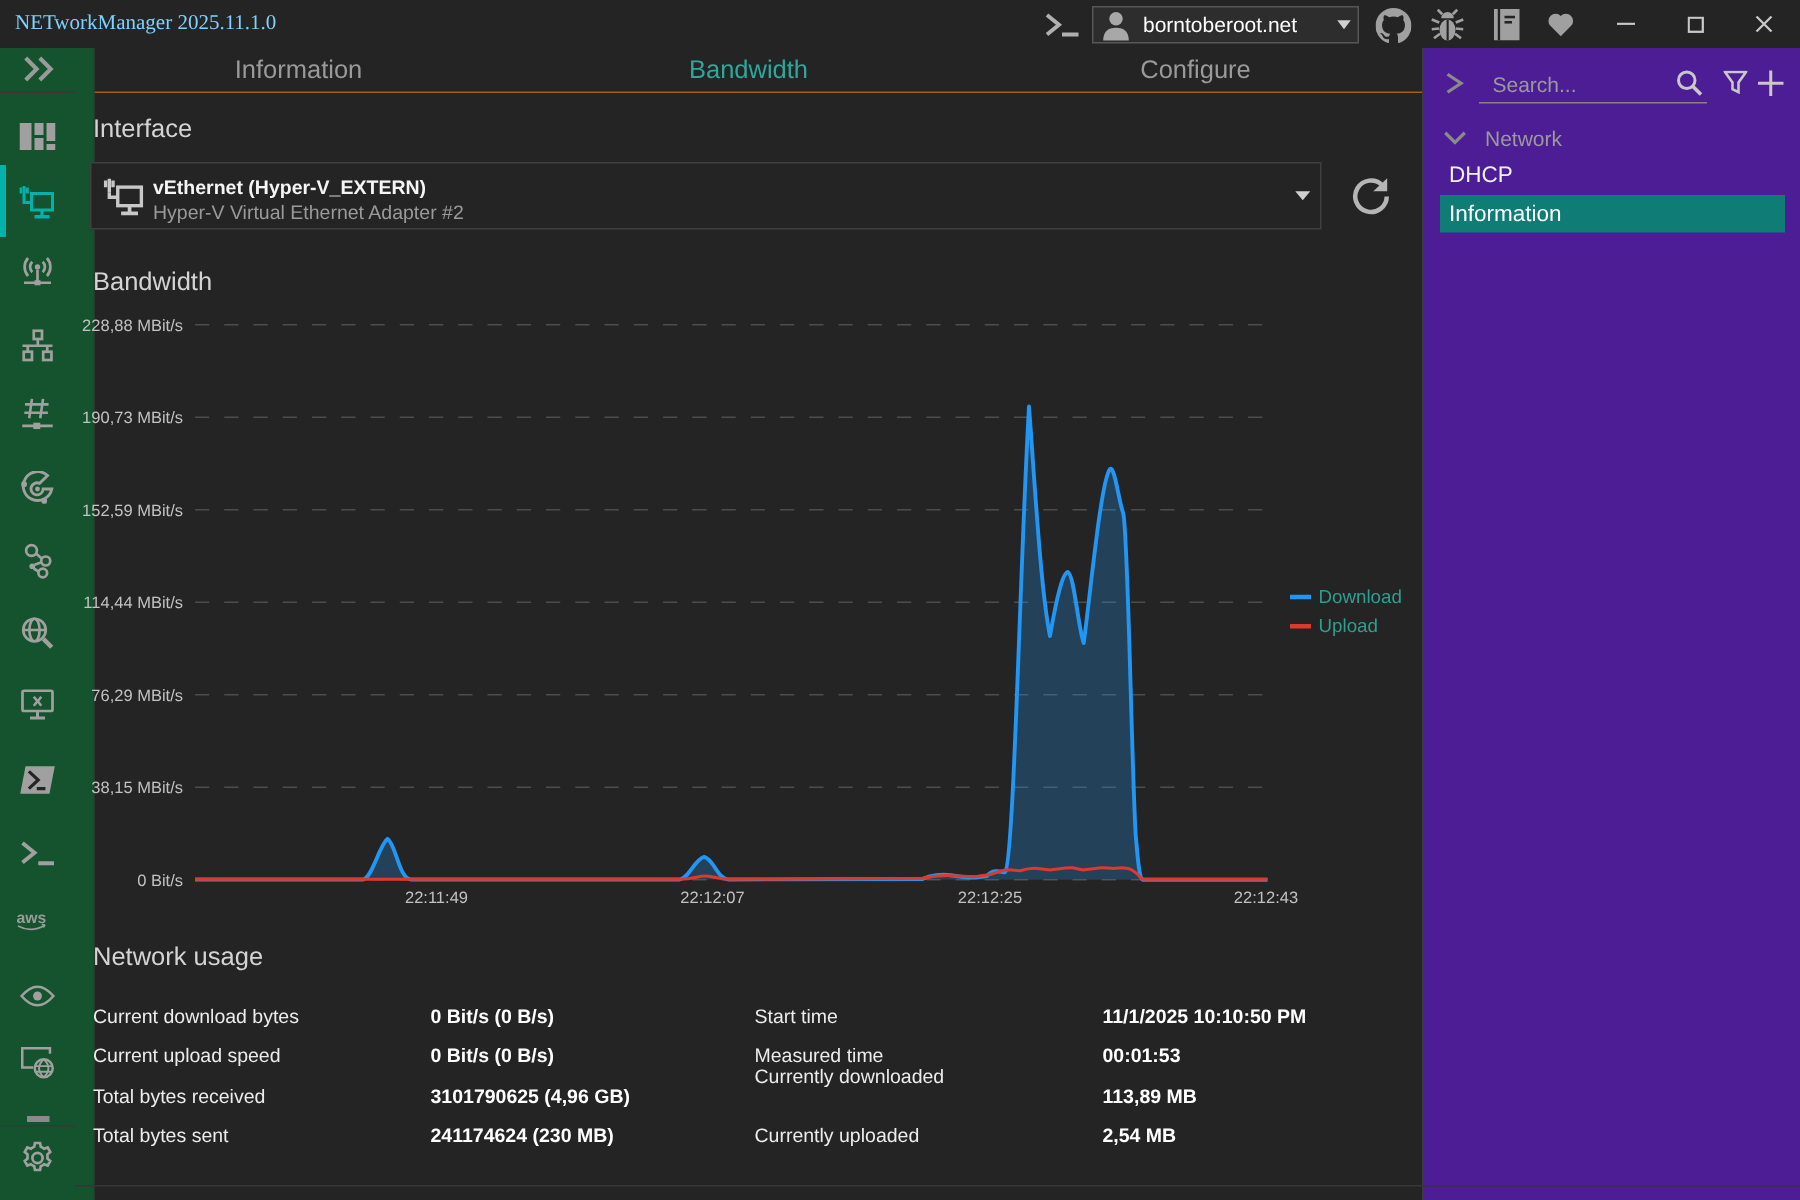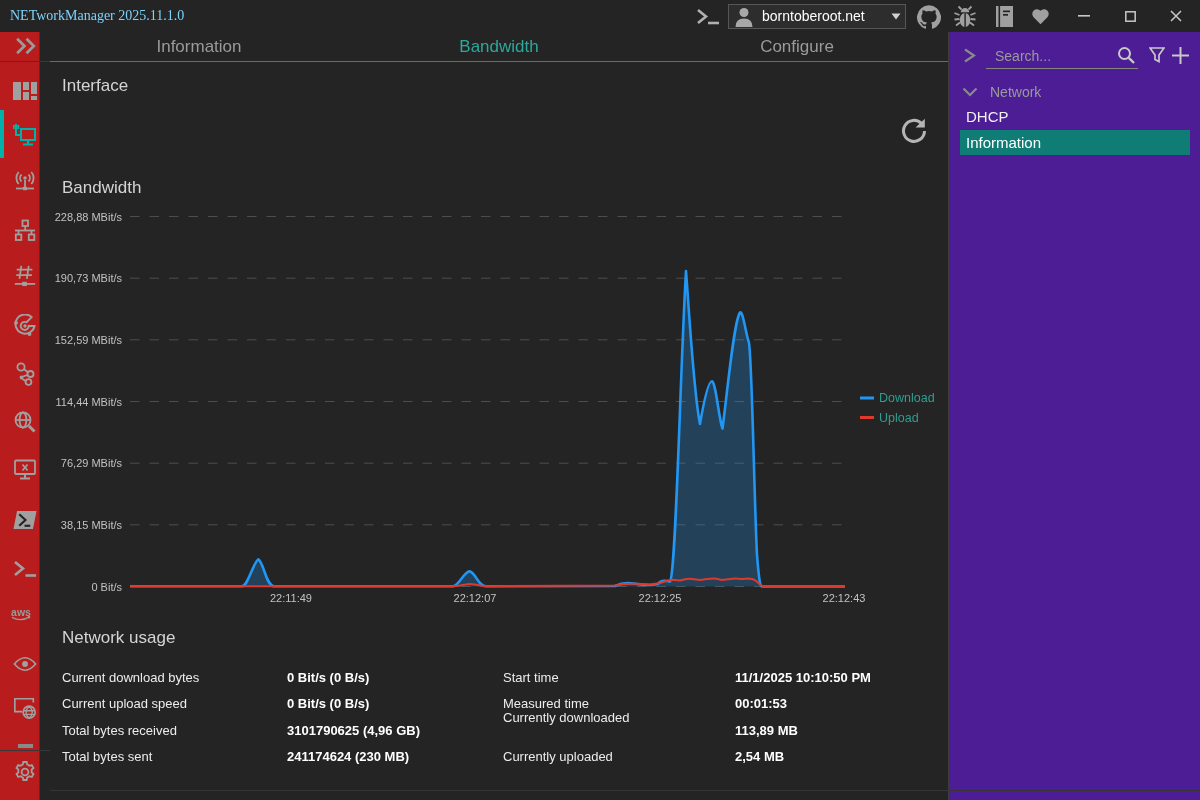--- a/index.html
+++ b/index.html
@@ -12,21 +12,21 @@
 #titlebar { left:0; top:0; width:1200px; height:32px; background:#242424; }
 #apptitle { left:10px; top:8px; font-size:14px; color:#7dd3fc;font-family:Liberation Serif, serif; }
 #acctbox { left:728px; top:4px; width:178px; height:25px; background:#2d2d2d; border:1px solid #565656; }
 
 
 #tabrow { left:0; top:32px; width:948px; height:30px; border-bottom:1px solid #a16207; }
 .tab { position:absolute; top:0; height:30px; line-height:30px; font-size:17px; color:#9a9a9a; text-align:center; width:200px; }
 .tab.active { color:#2ea79c; }
 
 
-#sidebar { left:0; top:32px; width:40px; height:768px; background:#b91c1c; border-right:1px solid #383838; }
+#sidebar { left:0; top:32px; width:63px; height:768px; background:#14532d; border-right:1px solid #383838; }
 #sidebar .icon { position:absolute; left:13px; width:24px; height:24px; }
 #activebar { left:0px; top:78px; width:4px; height:48px; background:#00b2aa; }
 #sideline { left:0px; top:718px; width:50px; height:1px; background:#383838; }
 
 
 #rightpanel { left:948px; top:32px; width:252px; height:768px; background:#4c1d95; border-left:1px solid #3d3d3d; }
 #mgmtrow { left:11px; top:98px; width:230px; height:25px; background:#0f7c76; color:#fff; font-size:15px; line-height:25px; padding-left:6px; }
 #dhcprow { left:17px; top:76px; font-size:15px; color:#f0f0f0; }
 #netgroup { left:41px; top:52px; font-size:14px; color:#9a9a9a; }
 #searchtxt { left:46px; top:16px; font-size:14px; color:#9a9a9a; }
@@ -263,20 +263,36 @@
 
     <svg class="abs" style="left:13px;top:55px" width="16" height="10" viewBox="0 0 16 10">
       <path d="M1.5 1.5 L8 8 L14.5 1.5" fill="none" stroke="#8a8a8a" stroke-width="2.2"></path>
     </svg>
     <div id="netgroup" class="abs">Network</div>
     <div id="dhcprow" class="abs">DHCP</div>
     <div id="mgmtrow" class="abs">Information</div>
   </div>
 
   <div class="h1" style="left:62px;top:76px">Interface</div>
+  <div id="combobox" class="abs">
+    <svg class="abs" style="left:8px;top:9px" width="28" height="27" viewBox="0 0 24 24">
+      <g stroke="#c8c8c8" fill="none" stroke-width="2">
+        <path d="M3 1 L3 9"></path>
+        <path d="M0.8 2 L0.8 6 M5.2 2 L5.2 6"></path>
+        <path d="M3 9 L3 12 L8 12"></path>
+        <rect x="8" y="6" width="14" height="11"></rect>
+        <path d="M15 17 L15 21 M10 21.5 L20 21.5" stroke-width="2.2"></path>
+      </g>
+    </svg>
+    <div id="cbtitle" class="abs">vEthernet (Hyper-V_EXTERN)</div>
+    <div id="cbsub" class="abs">Hyper-V Virtual Ethernet Adapter #2</div>
+    <svg class="abs" style="left:802px;top:18px" width="11" height="7" viewBox="0 0 11 7">
+      <path d="M0.5 0.5 L5.5 6.5 L10.5 0.5 Z" fill="#d0d0d0"></path>
+    </svg>
+  </div>
 
   <svg class="abs" style="left:901px;top:118px" width="26" height="26" viewBox="0 0 26 26">
     <path d="M20.5 5.5 A 10.5 10.5 0 1 0 23.5 13" fill="none" stroke="#b5b5b5" stroke-width="3"></path>
     <path d="M14.5 9.5 L23.8 9.5 L23.8 0.8 Z" fill="#b5b5b5"></path>
   </svg>
 
   <div class="h1" style="left:62px;top:178px">Bandwidth</div>
 
   <svg class="abs" style="left:50px;top:195px" width="900" height="420" viewBox="0 0 900 420">
     <g stroke="#4d4d4d" stroke-width="1" stroke-dasharray="9.5 10">

